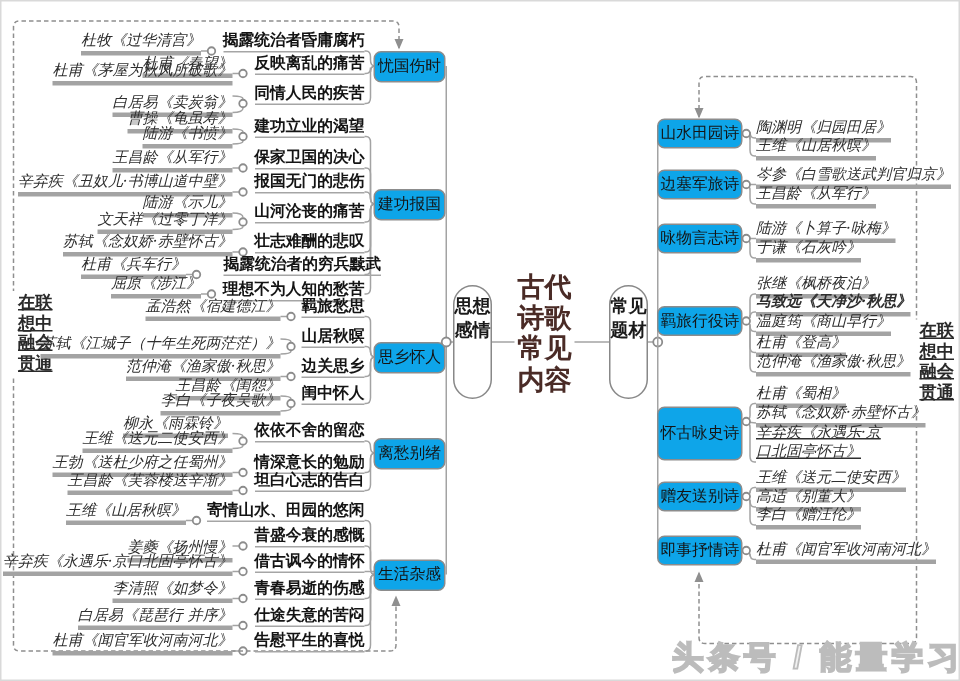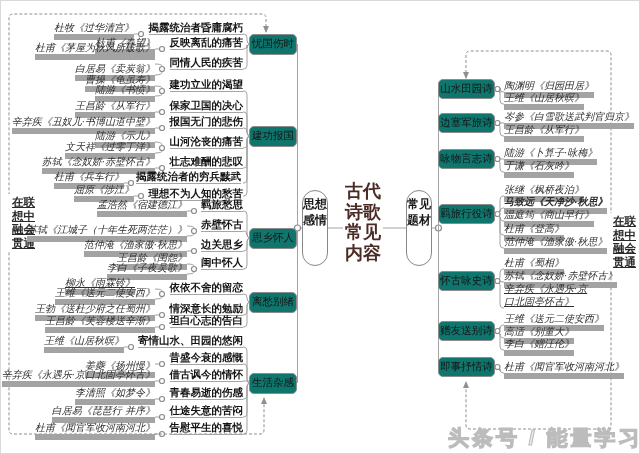--- a/index.html
+++ b/index.html
@@ -5,26 +5,26 @@
   html,body{margin:0;padding:0;background:#fff;}
   #canvas{position:relative;width:640px;height:454px;background:#fff;border:1px solid #d9d9d9;
           box-sizing:border-box;overflow:hidden;font-family:"Liberation Sans",sans-serif;}
   #wires{position:absolute;left:0;top:0;z-index:1;}
   #nodes{position:absolute;left:0;top:0;width:640px;height:454px;z-index:2;}
   .wire{stroke:#a3a3a3;stroke-width:1;fill:none;}
   .dashline{stroke:#8f8f8f;stroke-width:1;fill:none;stroke-dasharray:3 2;}
   .dot{fill:#fff;stroke:#8c8c8c;stroke-width:1.2;}
   .arrowhead{fill:#8f8f8f;stroke:none;}
   .poem{position:absolute;font:italic 10px "DejaVu Serif",serif;color:#2e2e2e;line-height:13px;height:13px;
-        border-bottom:6px solid #a3a3a3;white-space:nowrap;}
+        border-bottom:3px solid #a3a3a3;white-space:nowrap;}
   .poem.wrap{width:93px;white-space:normal;word-break:break-all;height:auto;border-bottom:none;
         text-decoration:underline;line-height:12.5px;}
   .emotion{position:absolute;font-weight:bold;font-size:10.5px;color:#141414;line-height:13px;height:13px;
         border-bottom:1px solid #a5a5a5;white-space:nowrap;font-family:"Liberation Sans",sans-serif;}
-  .cat{position:absolute;box-sizing:border-box;background:#0f766e;border:1.4px solid #8c8c8c;border-radius:5px;
+  .cat{position:absolute;box-sizing:border-box;background:#0ea5e9;border:1.4px solid #8c8c8c;border-radius:5px;
 War       font-weight:bold;font-size:10.5px;color:#141414;display:flex;align-items:center;justify-content:center;
        white-space:nowrap;}
   .capsule{position:absolute;box-sizing:border-box;background:#fff;border:1.4px solid #888;border-radius:13px;
        font-weight:bold;font-size:12px;color:#1a1a1a;word-break:break-all;text-align:center;line-height:16px;
        padding-top:5px;}
   .center-title{position:absolute;left:342px;top:180px;width:40px;font-weight:bold;font-size:18px;
        color:#4a2b26;word-break:break-all;line-height:20.5px;text-align:center;}
   .note{position:absolute;width:32px;background:#fff;font-weight:bold;font-size:11.5px;line-height:13.5px;
        word-break:break-all;text-align:right;color:#2a2a2a;padding:2px 0;text-decoration:underline;}
   #note-left{left:2px;top:193px;}
@@ -173,37 +173,37 @@
       <div class="poem" style="right: 486px; top: 82px;">陆游《书愤》</div>
       <div class="emotion" style="right: 398px; top: 98px;">保家卫国的决心</div>
       <div class="poem" style="right: 486px; top: 98px;">王昌龄《从军行》</div>
       <div class="emotion" style="right: 398px; top: 114px;">报国无门的悲伤</div>
       <div class="poem" style="right: 486px; top: 114px;">辛弃疾《丑奴儿·书博山道中壁》</div>
       <div class="emotion" style="right: 398px; top: 134px;">山河沦丧的痛苦</div>
       <div class="poem" style="right: 486px; top: 128px;">陆游《示儿》</div>
       <div class="poem" style="right: 486px; top: 139px;">文天祥《过零丁洋》</div>
       <div class="emotion" style="right: 398px; top: 154px;">壮志难酬的悲叹</div>
       <div class="poem" style="right: 486px; top: 154px;">苏轼《念奴娇·赤壁怀古》</div>
-      <div class="emotion" style="right: 400px; top: 169px; margin-left: 15px;">揭露统治者的穷兵黩武</div>
+      <div class="emotion" style="right: 387px; top: 169px; margin-left: 15px;">揭露统治者的穷兵黩武</div>
       <div class="poem" style="right: 517px; top: 169px;">杜甫《兵车行》</div>
       <div class="emotion" style="right: 398px; top: 186px; text-align: right;">理想不为人知的愁苦</div>
       <div class="poem" style="right: 507px; top: 182px;">屈原《涉江》</div>
       <div class="cat" style="left: 248px; top: 226.5px; width: 48px; height: 21px;">思乡怀人</div>
       <div class="emotion" style="right: 398px; top: 197px;">羁旅愁思</div>
       <div class="poem" style="right: 454px; top: 197px;">孟浩然《宿建德江》</div>
-      <div class="emotion" style="right: 398px; top: 217px;">赤壁怀古</div>
+      <div class="emotion" style="right: 398px; top: 217px;">山居秋暝</div>
       <div class="poem" style="right: 454px; top: 222px;">苏轼《江城子（十年生死两茫茫）》</div>
       <div class="emotion" style="right: 398px; top: 237px;">边关思乡</div>
       <div class="poem" style="right: 454px; top: 237px;">范仲淹《渔家傲·秋思》</div>
       <div class="emotion" style="right: 398px; top: 255px;">闺中怀人</div>
       <div class="poem" style="right: 454px; top: 250px;">王昌龄《闺怨》</div>
       <div class="poem" style="right: 454px; top: 260px;">李白《子夜吴歌》</div>
       <div class="cat" style="left: 248px; top: 290.5px; width: 48px; height: 21px;">离愁别绪</div>
       <div class="emotion" style="right: 398px; top: 280px;">依依不舍的留恋</div>
-      <div class="poem" style="right: 506px; top: 275px; text-decoration: underline;">柳永《雨霖铃》</div>
+      <div class="poem" style="right: 489px; top: 275px;">柳永《雨霖铃》</div>
       <div class="poem" style="right: 486px; top: 285px;">王维《送元二使安西》</div>
       <div class="emotion" style="right: 398px; top: 301px;">情深意长的勉励</div>
       <div class="poem" style="right: 486px; top: 301px;">王勃《送杜少府之任蜀州》</div>
       <div class="emotion" style="right: 398px; top: 313px;">坦白心志的告白</div>
       <div class="poem" style="right: 486px; top: 313px;">王昌龄《芙蓉楼送辛渐》</div>
       <div class="cat" style="left: 248px; top: 371.5px; width: 48px; height: 21px;">生活杂感</div>
       <div class="emotion" style="right: 398px; top: 333px;">寄情山水、田园的悠闲</div>
       <div class="poem" style="right: 517px; top: 333px;">王维《山居秋暝》</div>
       <div class="emotion" style="right: 398px; top: 350px;">昔盛今衰的感慨</div>
       <div class="poem" style="right: 486px; top: 346px; margin-top: 12px;">姜夔《扬州慢》</div>
@@ -223,21 +223,21 @@
       <div class="poem" style="left: 503px; top: 122px;">王昌龄《从军行》</div>
       <div class="cat" style="left: 437px; top: 148px; width: 57px; height: 20px;">咏物言志诗</div>
       <div class="poem" style="left: 503px; top: 145px;">陆游《卜算子·咏梅》</div>
       <div class="poem" style="left: 503px; top: 158px;">于谦《石灰吟》</div>
       <div class="cat" style="left: 437px; top: 203px; width: 57px; height: 20px;">羁旅行役诗</div>
       <div class="poem" style="left: 503px; top: 182px;">张继《枫桥夜泊》</div>
       <div class="poem" style="left: 503px; top: 194px; font-weight: bold;">马致远《天净沙·秋思》</div>
       <div class="poem" style="left: 503px; top: 207px;">温庭筠《商山早行》</div>
       <div class="poem" style="left: 503px; top: 221px;">杜甫《登高》</div>
       <div class="poem" style="left: 503px; top: 234px;">范仲淹《渔家傲·秋思》</div>
-      <div class="cat" style="left: 437px; top: 270px; width: 57px; height: 20px;">怀古咏史诗</div>
+      <div class="cat" style="left: 437px; top: 270px; width: 57px; height: 36px;">怀古咏史诗</div>
       <div class="poem" style="left: 503px; top: 255px;">杜甫《蜀相》</div>
       <div class="poem" style="left: 503px; top: 268px;">苏轼《念奴娇·赤壁怀古》</div>
       <div class="poem wrap" style="left: 503px; top: 282px;">辛弃疾《永遇乐·京口北固亭怀古》</div>
       <div class="cat" style="left: 437px; top: 320px; width: 57px; height: 20px;">赠友送别诗</div>
       <div class="poem" style="left: 503px; top: 311px;">王维《送元二使安西》</div>
       <div class="poem" style="left: 503px; top: 324px;">高适《别董大》</div>
       <div class="poem" style="left: 503px; top: 336px;">李白《赠汪伦》</div>
       <div class="cat" style="left: 437px; top: 356px; width: 57px; height: 20px;">即事抒情诗</div>
       <div class="poem" style="left: 503px; top: 359px;">杜甫《闻官军收河南河北》</div>
     </div>

